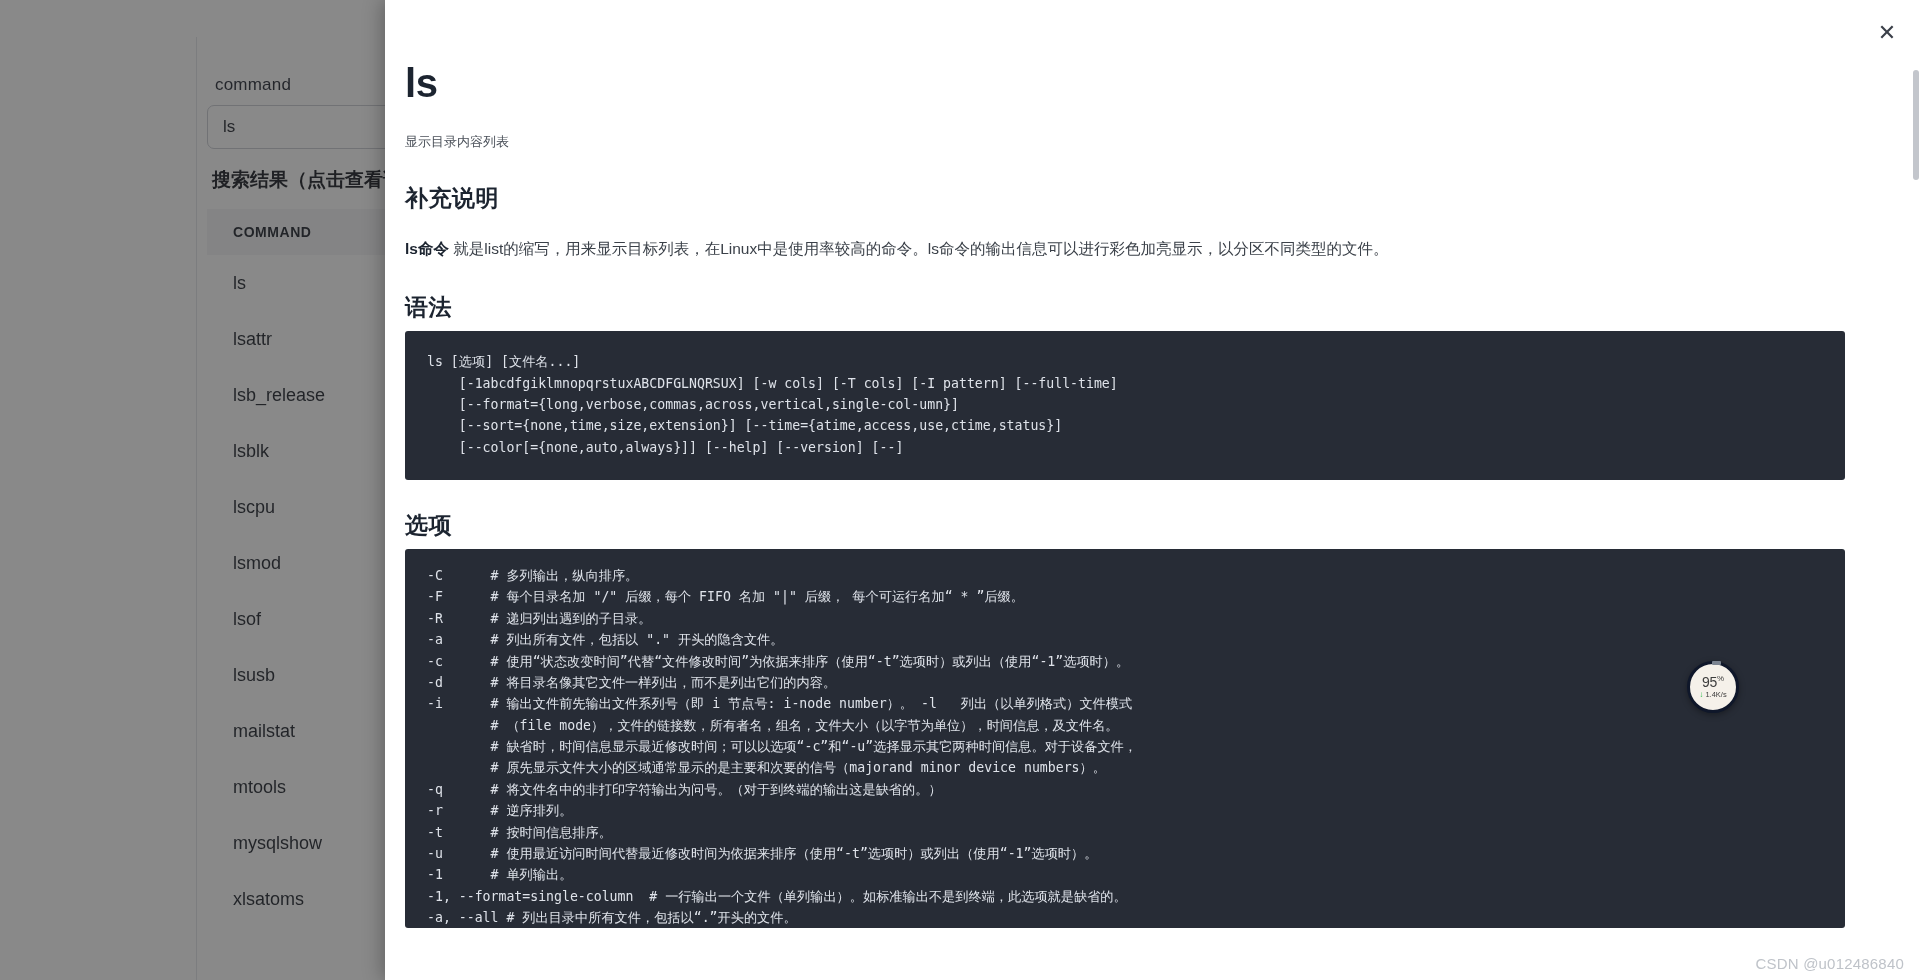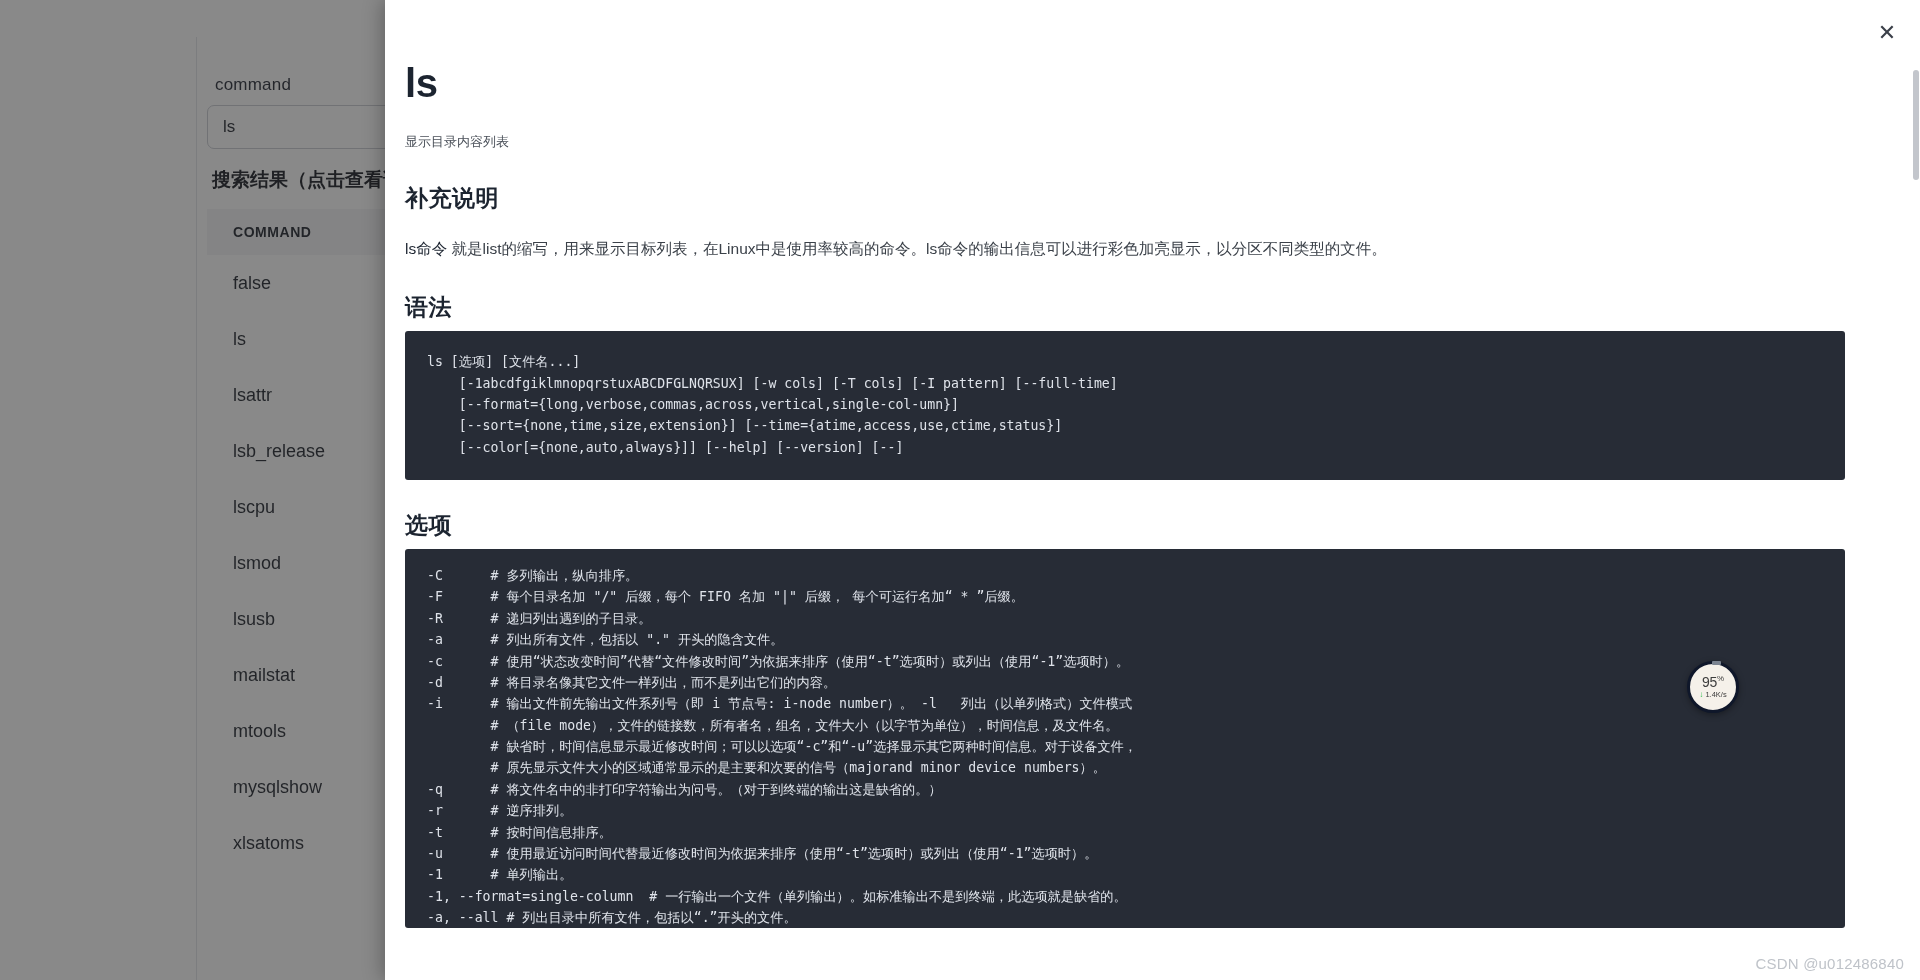--- a/index.html
+++ b/index.html
@@ -179,21 +179,21 @@
     color: #1c2430;
     letter-spacing: .5px;
   }
 
   .doc p.body {
     margin: 22px 0 0 0;
     font-size: 15.5px;
     color: #3b4149;
     line-height: 1.7;
   }
-  .doc p.body b { color: #1c2430; font-weight: 400; }
+  .doc p.body b { color: #1c2430; font-weight: 700; }
 
   .codeblock {
     margin: 8px 0 0 0;
     background: #272c36;
     border-radius: 3px;
     padding: 18px 22px 20px 22px;
     box-sizing: border-box;
     color: #dfe3ea;
     font-family: "DejaVu Sans Mono", "Liberation Mono", monospace;
     font-size: 13.2px;
@@ -296,26 +296,27 @@
       <div class="bg-input">
         <span class="bg-input-value">ls</span>
       </div>
 
       <div class="bg-results-title">搜索结果（点击查看详情）</div>
 
       <div class="bg-vrule"></div>
 
       <div class="bg-table">
         <div class="bg-th">COMMAND</div>
-        <div class="bg-td">false</div>
         <div class="bg-td">ls</div>
         <div class="bg-td">lsattr</div>
         <div class="bg-td">lsb_release</div>
+        <div class="bg-td">lsblk</div>
         <div class="bg-td">lscpu</div>
         <div class="bg-td">lsmod</div>
+        <div class="bg-td">lsof</div>
         <div class="bg-td">lsusb</div>
         <div class="bg-td">mailstat</div>
         <div class="bg-td">mtools</div>
         <div class="bg-td">mysqlshow</div>
         <div class="bg-td">xlsatoms</div>
       </div>
     </div>
   </div>
 
   <div id="dim-overlay"></div>

